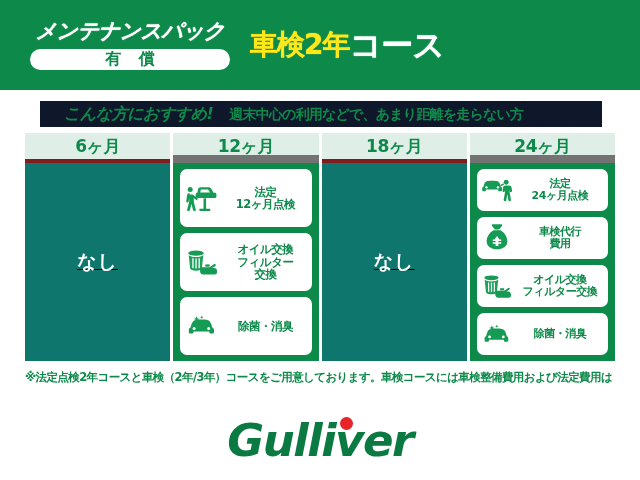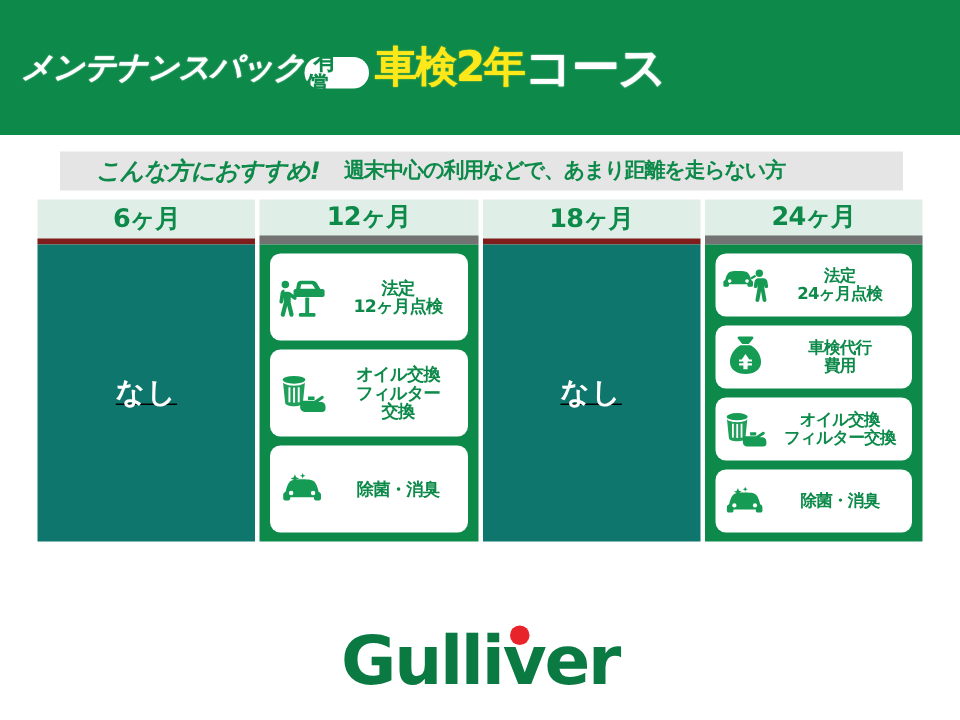--- a/index.html
+++ b/index.html
@@ -13,21 +13,21 @@
   .page{position:relative;width:640px;height:480px;background:#fff;}
 
   
   .banner{
     position:absolute;left:0;top:0;width:640px;height:90px;
     background:#0d8a4a;
     display:flex;align-items:center;
   }
   .banner-left{
     width:232px;margin-left:14px;
-    display:flex;flex-direction:row;align-items:center;justify-content:center;
+    display:flex;flex-direction:column;align-items:center;justify-content:center;
   }
   .mp-title{
     color:#ffffff;font-size:21px;font-weight:bold;font-style:italic;
     letter-spacing:-0.5px;line-height:1;white-space:nowrap;
     text-shadow:0 0 1px #fff;
   }
   .paid-pill{
     margin-top:7px;
     width:200px;height:21px;border-radius:11px;background:#ffffff;
     display:flex;align-items:center;justify-content:center;
@@ -53,21 +53,21 @@
   }
   .course{
     color:#ffffff;font-size:32px;font-weight:bold;line-height:1;
     letter-spacing:-1px;white-space:nowrap;
     text-shadow:0 0 1px #fff;
   }
 
   
   .rec-bar{
     position:absolute;left:40px;top:101px;width:562px;height:26px;
-    background:#e5e5e5;display:flex;align-items:center;
+    background:#0f172a;display:flex;align-items:center;
   }
   .rec-strong{
     color:#0d8a4a;font-size:16px;font-weight:bold;font-style:italic;
     margin-left:24px;line-height:1;white-space:nowrap;letter-spacing:-0.5px;
   }
   .rec-sub{
     color:#0d8a4a;font-size:14px;font-weight:bold;
     margin-left:16px;line-height:1;white-space:nowrap;letter-spacing:-0.8px;
   }
 
@@ -76,21 +76,21 @@
     position:absolute;left:25px;top:133px;width:590px;height:228px;
     display:grid;grid-template-columns:repeat(4,1fr);
     grid-template-rows:30px 1fr;
     column-gap:3px;
   }
   .hcell{
     background:#dfeee7;
     display:flex;align-items:center;justify-content:center;
     border-bottom:4px solid #7f1d1d;
   }
-  .hcell.accent{border-bottom:6px solid #737373;}
+  .hcell.accent{border-bottom:8px solid #737373;align-items:flex-end;}
   .hcell span{
     color:#0d8a4a;font-size:17px;font-weight:bold;line-height:1;
     letter-spacing:-0.5px;
   }
   .bcell{
     display:flex;flex-direction:column;align-items:center;justify-content:center;
   }
   .bcell.none{
     background:#0f766e;
     text-decoration:underline;
@@ -132,21 +132,21 @@
     letter-spacing:-0.6px;
   }
 
   
   .logo{
     position:absolute;left:0;top:411px;width:640px;height:58px;
     display:flex;align-items:center;justify-content:center;
   }
   .logo-wrap{position:relative;display:inline-block;}
   .logo-text{
-    color:#0a7a42;font-size:45px;font-weight:bold;
+    color:#0a7a42;font-size:45px;font-weight:bold;font-style:italic;
     line-height:1;letter-spacing:-1.5px;
     font-family:"DejaVu Sans","Liberation Sans",sans-serif;
   }
   .logo-dot{
     position:absolute;width:13px;height:13px;border-radius:50%;
     background:#e8232a;left:113px;top:-1px;
   }
 </style>
 </head>
 <body>
@@ -311,20 +311,21 @@
         </div>
         <div class="txt">
           <div>除菌・消臭</div>
         </div>
       </div>
 
     </div>
   </div>
 
   <div class="note">
+    <div>※法定点検2年コースと車検（2年/3年）コースをご用意しております。車検コースには車検整備費用および法定費用は</div>
   </div>
 
   <div class="logo">
     <div class="logo-wrap">
       <div class="logo-text">Gulliver</div>
       <div class="logo-dot"></div>
     </div>
   </div>
 
 </div>

